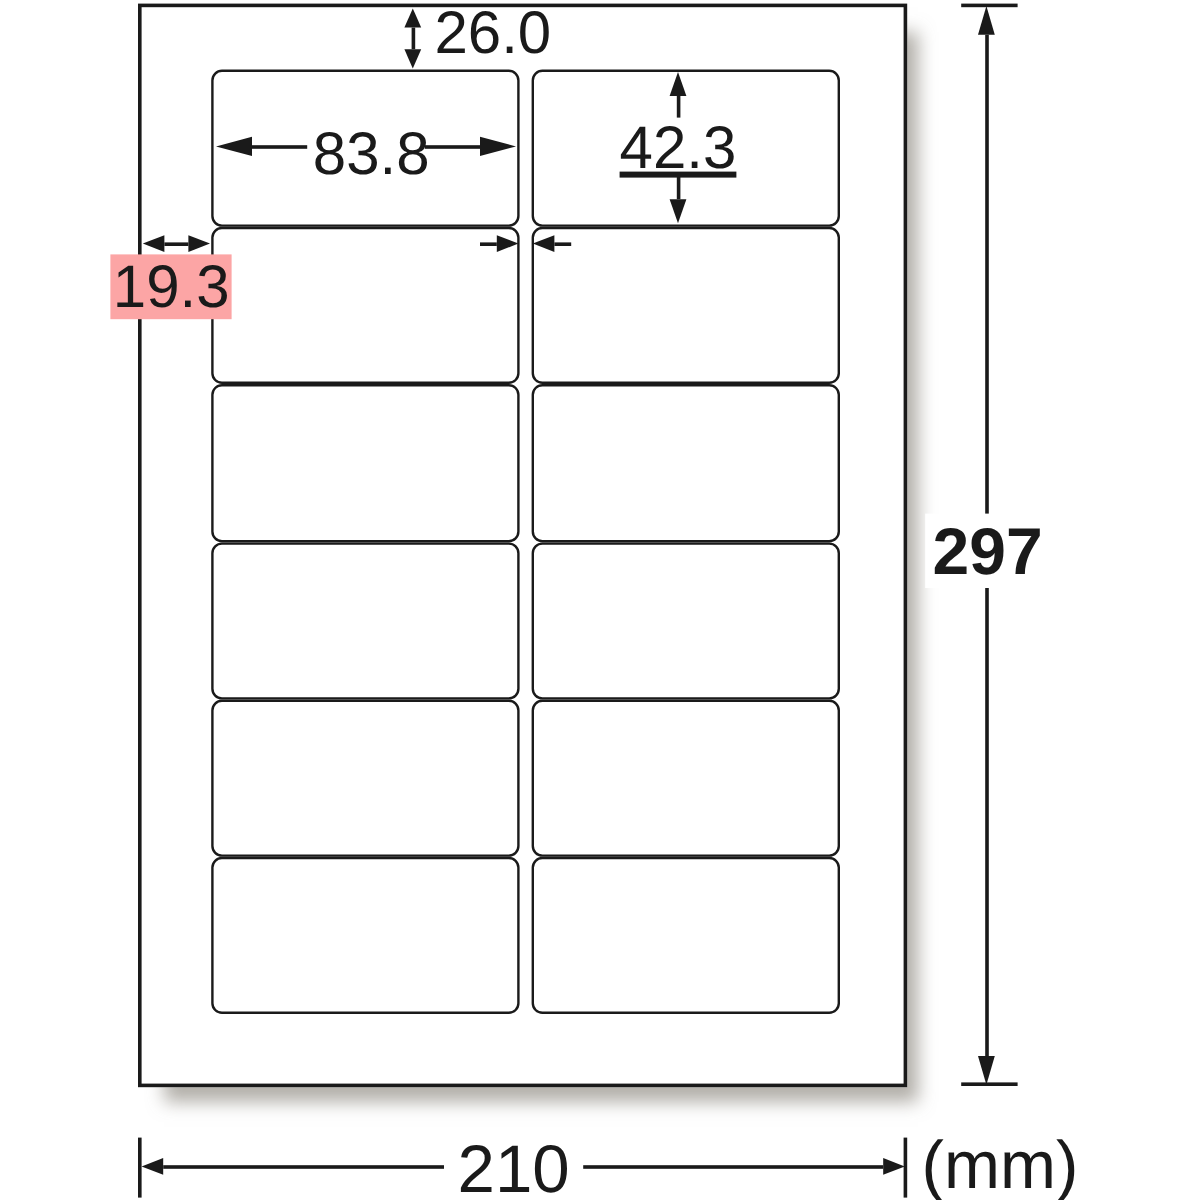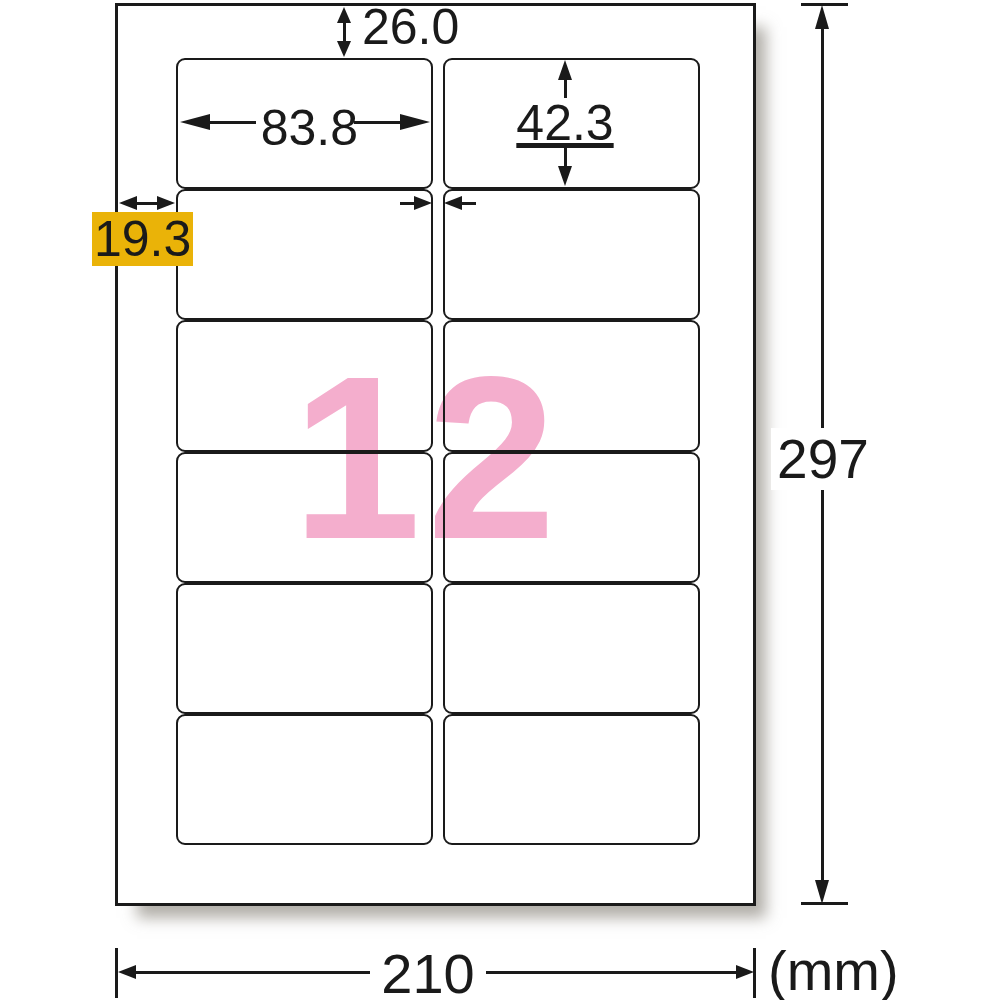--- a/index.html
+++ b/index.html
@@ -28,23 +28,23 @@
     position:absolute;left:176px;top:58px;width:524px;height:787px;z-index:2;
     display:grid;grid-template-columns:1fr 1fr;grid-template-rows:repeat(6,1fr);
     column-gap:10px;row-gap:0;
   }
   .cell{box-sizing:border-box;border:2px solid var(--line);border-radius:9px;background:transparent;}
   
   .dim{position:absolute;z-index:4;font-size:50px;line-height:54px;color:var(--line);white-space:nowrap;}
   .t-topmargin{left:362px;top:0;}
   .t-width{left:252px;top:101px;width:106px;text-align:right;}
   .t-height{left:505px;top:96px;width:120px;text-align:center;text-decoration:underline;}
-  .t-leftmargin{left:92px;top:212px;background:#eab308;padding:0 2px;}
+  .t-leftmargin{left:92px;top:212px;background:#fca5a5;padding:0 2px;}
   .t-gap{left:394px;top:212px;width:86px;text-align:center;background:#fff;}
-  .t-sheeth{left:771px;top:428px;width:104px;text-align:center;background:#fff;font-size:55px;line-height:62px;}
+  .t-sheeth{left:771px;top:428px;width:104px;text-align:center;background:#fff;font-size:55px;line-height:62px;font-weight:bold;}
   .t-sheetw{left:370px;top:944px;width:116px;text-align:center;background:#fff;font-size:56px;line-height:60px;}
   .t-unit{left:768px;top:940px;font-size:56px;line-height:62px;}
   
   .anno{position:absolute;z-index:3;}
   .arrow-h{display:flex;align-items:center;height:16px;}
   .arrow-v{display:flex;flex-direction:column;align-items:center;width:16px;}
   .shaft-h{height:3px;flex:1;background:var(--line);}
   .shaft-v{width:3px;flex:1;background:var(--line);}
   .tri{width:0;height:0;flex:0 0 auto;}
   .tl{border-top:8px solid transparent;border-bottom:8px solid transparent;border-right:30px solid var(--line);}
@@ -74,21 +74,20 @@
   .tick-210-l{left:115px;top:948px;width:3px;height:50px;}
   .tick-210-r{left:753px;top:948px;width:3px;height:50px;}
 </style>
 </head>
 <body>
 
 <div class="canvas">
 
   <div class="page"></div>
 
-  <div class="count">12</div>
 
   <div class="grid">
     <div class="cell"></div>
     <div class="cell"></div>
     <div class="cell"></div>
     <div class="cell"></div>
     <div class="cell"></div>
     <div class="cell"></div>
     <div class="cell"></div>
     <div class="cell"></div>

